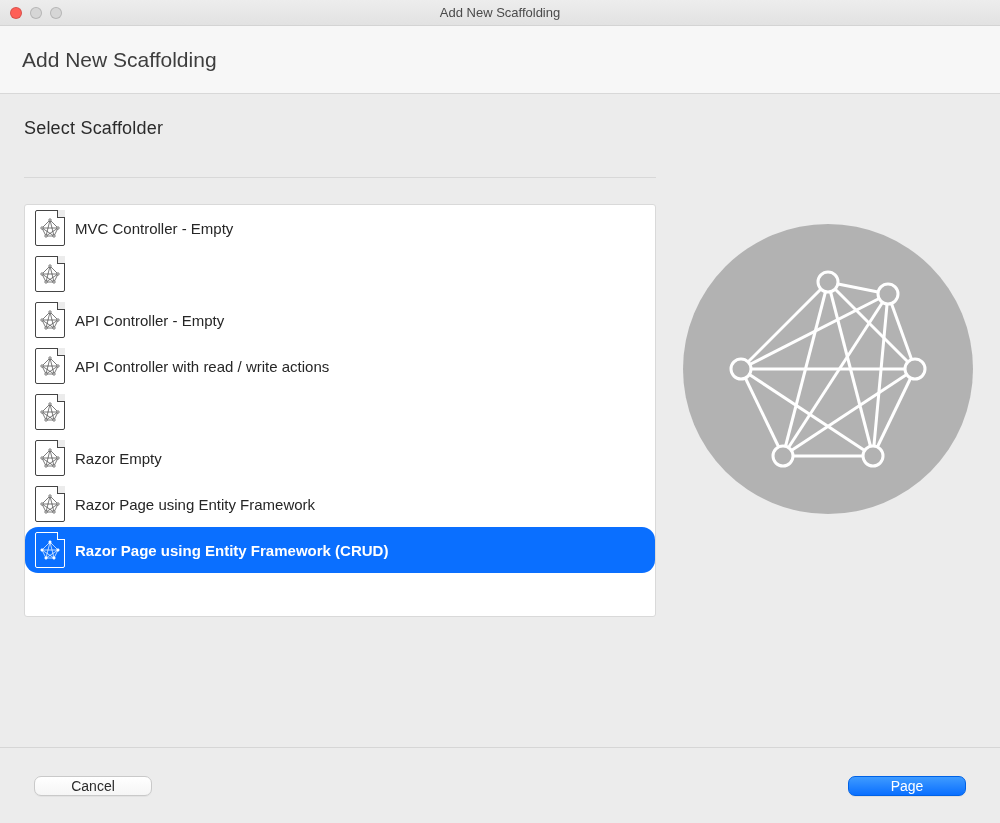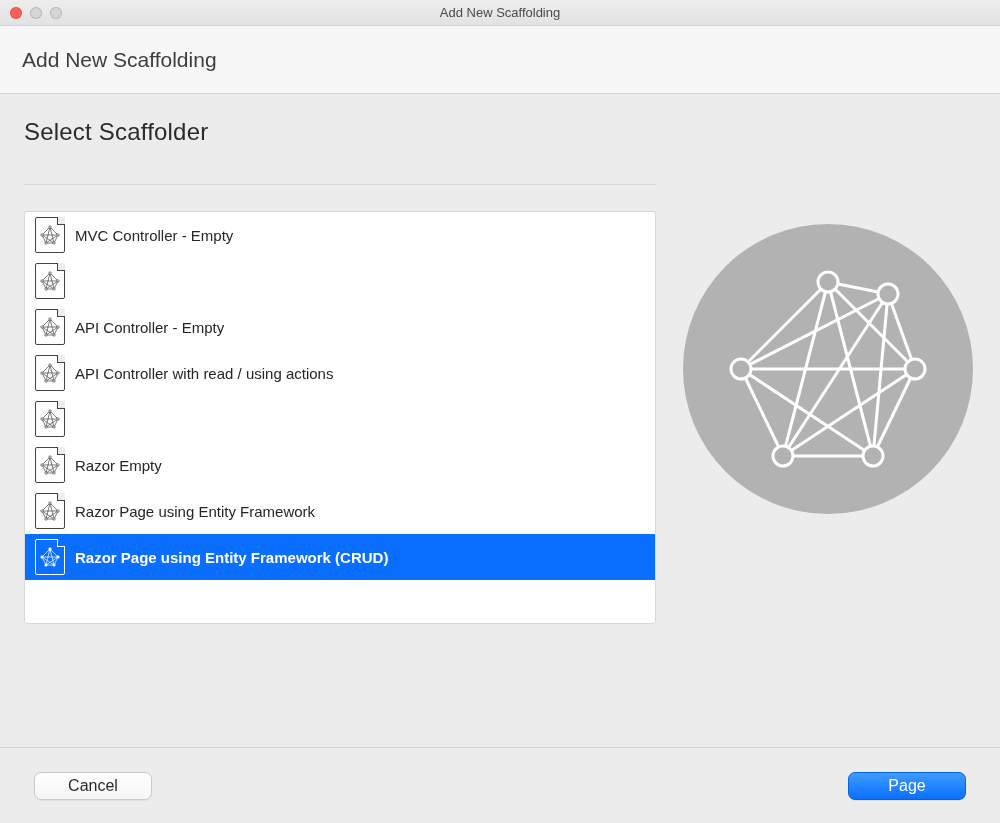--- a/index.html
+++ b/index.html
@@ -14,42 +14,42 @@
   .tl.grey { background: #d6d6d6; }
   .titlebar-title { position: absolute; left: 0; right: 0; text-align: center; font-size: 13px; color: #4a4a4a; pointer-events: none; }
 
   
   .subheader { height: 68px; display: flex; align-items: center; padding: 0 22px; border-bottom: 1px solid #d8d8d8; background: #f7f7f7; }
   .subheader-title { font-size: 21px; color: #3e3e3e; font-weight: 400; }
 
   
   .content { flex: 1; display: flex; flex-direction: row; padding: 0 0 0 0; }
   .left-pane { flex: 1; padding: 24px 0 0 24px; max-width: 680px; }
-  .section-title { font-size: 24px; color: #2b2b2b; font-weight: 400; margin-bottom: 22px; letter-spacing: 0.2px; }
+  .section-title { font-size: 18px; color: #2b2b2b; font-weight: 400; margin-bottom: 22px; letter-spacing: 0.2px; }
   .section-title-wrap { border-bottom: 1px solid #d8d8d8; padding-bottom: 16px; margin-bottom: 26px; width: 632px; }
 
   .listbox { width: 632px; height: 413px; background: #fff; border: 1px solid #d9d9d9; border-radius: 3px; overflow: hidden; }
   .list-item { display: flex; align-items: center; height: 46px; padding: 0 8px; gap: 8px; cursor: default; }
-  .list-item.selected { background: #0a6fff; color: #fff; }
+  .list-item.selected { background: #0a6fff; color: #fff; border-radius: 13px; }
   .list-item.selected .item-label { color: #fff; font-weight: 600; }
   .item-label { font-size: 15px; color: #262626; }
 
   .item-icon-wrap { width: 34px; height: 38px; display: flex; align-items: center; justify-content: center; }
   .file-icon { width: 30px; height: 36px; position: relative; border: 1.2px solid #444; border-radius: 2px; background: #fff; display:flex; align-items:center; justify-content:center; }
   .file-icon .dogear { position: absolute; top: -1px; right: -1px; width: 8px; height: 8px; background: #ececec; border-left: 1.2px solid #444; border-bottom: 1.2px solid #444; }
   .list-item.selected .file-icon { border-color: #fff; background: transparent; }
   .list-item.selected .file-icon .dogear { background: #0a6fff; border-color: #fff; }
   .list-item.selected .file-icon svg path, .list-item.selected .file-icon svg circle, .list-item.selected .file-icon svg line { stroke: #fff; }
 
   .right-pane { flex: 1; display: flex; align-items: flex-start; justify-content: center; padding-top: 130px; }
   .preview-circle { width: 290px; height: 290px; border-radius: 50%; background: #b2b2b2; display:flex; align-items:center; justify-content:center; }
 
   
   .footer { height: 76px; border-top: 1px solid #d6d6d6; background: #ececec; display: flex; align-items: center; justify-content: space-between; padding: 0 34px; }
-  .btn { height: 28px; min-width: 118px; border-radius: 7px; font-size: 16px; display: inline-flex; align-items: center; justify-content: center; padding: 0 14px; cursor: default; }
+  .btn { height: 20px; min-width: 118px; border-radius: 7px; font-size: 14px; display: inline-flex; align-items: center; justify-content: center; padding: 0 14px; cursor: default; }
   .btn-default { background: linear-gradient(#ffffff,#f5f5f5); border: 1px solid #c9c9c9; color: #2b2b2b; box-shadow: 0 1px 0 rgba(0,0,0,0.04); }
   .btn-primary { background: linear-gradient(#3f9bff,#0a6fff); border: 1px solid #0062e6; color: #fff; box-shadow: 0 1px 0 rgba(0,0,0,0.06); }
 </style>
 </head>
 <body>
 
 <div class="window">
 
   <div class="titlebar">
     <div class="traffic-lights">
@@ -177,21 +177,21 @@
  <g fill="#fff" stroke="#444" stroke-width="1.4">
   <circle cx="20" cy="4" r="2.4"></circle>
                     <circle cx="4" cy="20" r="2.4"></circle>
                     <circle cx="36" cy="20" r="2.4"></circle>
   <circle cx="12" cy="36" r="2.4"></circle>
                     <circle cx="28" cy="36" r="2.4"></circle>
  </g>
 </svg>
               </div>
             </div>
-            <span class="item-label">API Controller with read / using actions</span>
+            <span class="item-label">API Controller with read / write actions</span>
           </div>
           <div class="list-item">
             <div class="item-icon-wrap">
               <div class="file-icon">
                 <div class="dogear"></div>
 <svg width="20" height="20" viewBox="0 0 40 40">
  <g stroke="#444" stroke-width="1.4" fill="none">
   <line x1="20" y1="4" x2="4" y2="20"></line>
                     <line x1="20" y1="4" x2="36" y2="20"></line>
   <line x1="20" y1="4" x2="12" y2="36"></line>

